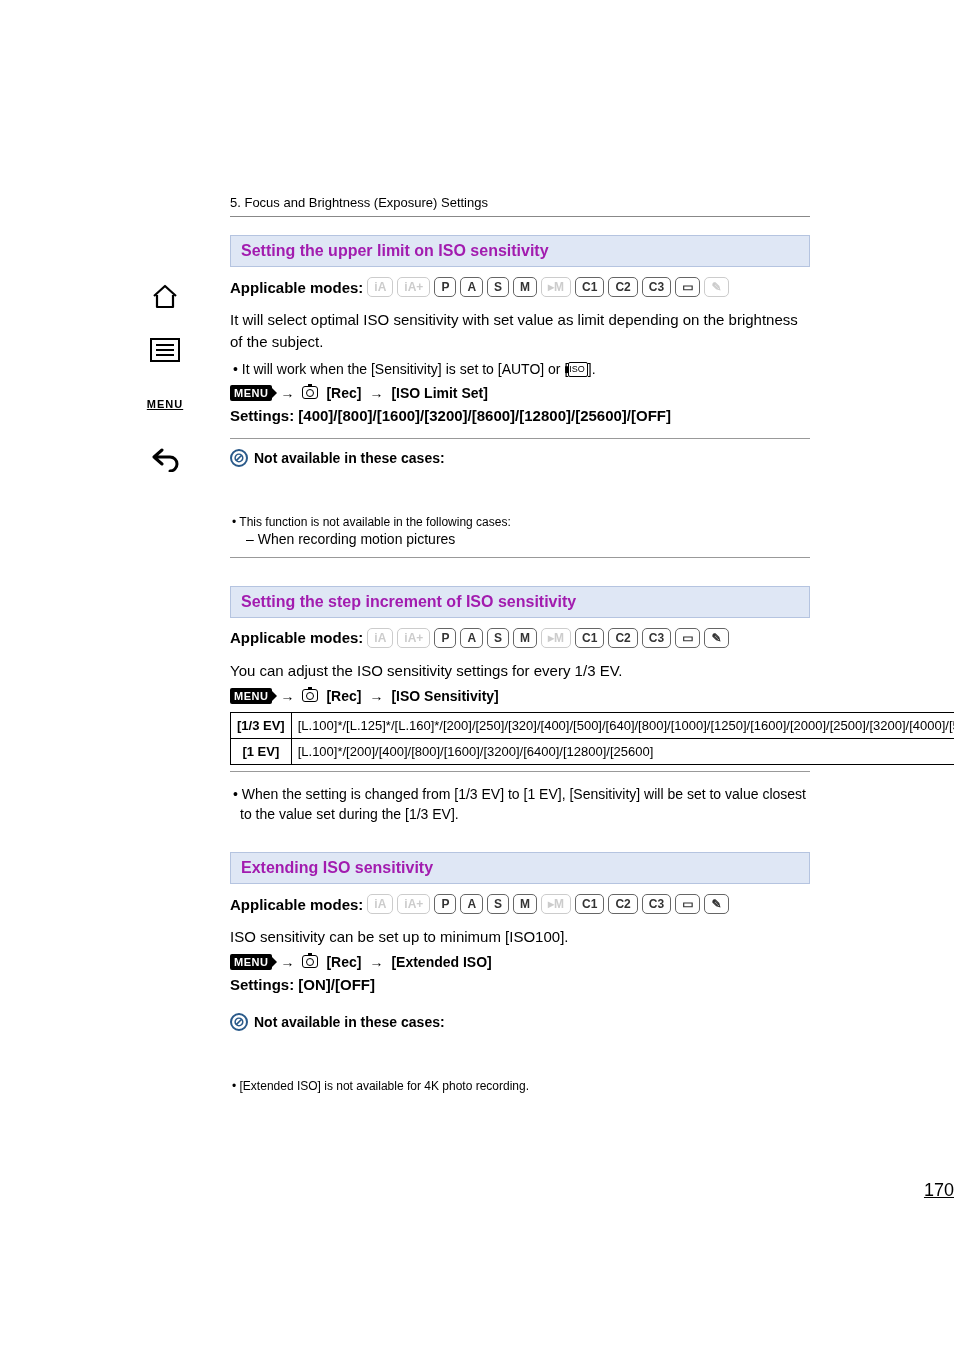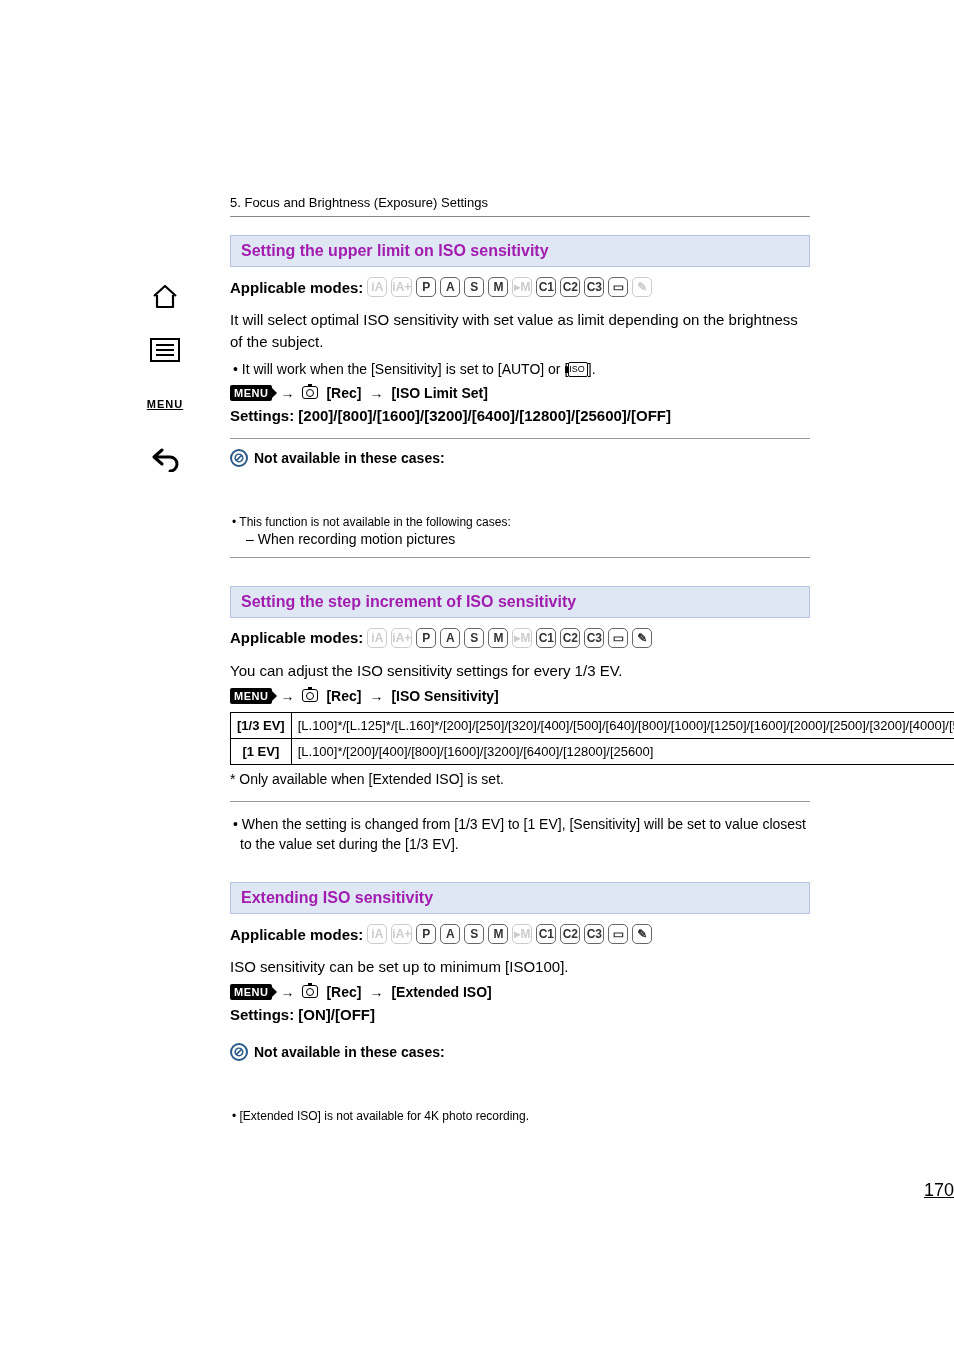--- a/index.html
+++ b/index.html
@@ -61,21 +61,21 @@
   .mode-badge {
     display: inline-flex;
     align-items: center;
     justify-content: center;
     border: 1.5px solid #666;
     border-radius: 5px;
     min-width: 20px;
     height: 20px;
     font-size: 12px;
     font-weight: bold;
-    padding: 0 0;
+    padding: 0 6px;
     color: #333;
     background:#fff;
   }
   .mode-badge.dim {
     border-color: #ccc;
     color: #ccc;
   }
   .body-text {
     font-size: 15px;
     line-height: 1.45;
@@ -244,21 +244,21 @@
 
   <div class="menu-path">
     <span class="menu-badge">MENU</span>
     <span class="arrow">→</span>
     <span class="cam-icon"></span>
     <span>[Rec]</span>
     <span class="arrow">→</span>
     <span>[ISO Limit Set]</span>
   </div>
 
-  <div class="settings-line">Settings: [200]/[800]/[1600]/[3200]/[6400]/[12800]/[25600]/[OFF]</div>
+  <div class="settings-line">Settings: [400]/[800]/[1600]/[3200]/[8600]/[12800]/[25600]/[OFF]</div>
 
   <div class="note-box">
     <div class="note-title">
       <span class="note-icon">⊘</span>
       <span>Not available in these cases:</span>
     </div>
     <div class="note-body">• This function is not available in the following cases:</div>
     <div class="sublist">– When recording motion pictures</div>
   </div>
 
@@ -297,21 +297,20 @@
       <td class="hd">[1/3 EV]</td>
       <td>[L.100]*/[L.125]*/[L.160]*/[200]/[250]/[320]/[400]/[500]/[640]/[800]/[1000]/[1250]/[1600]/[2000]/[2500]/[3200]/[4000]/[5000]/[6400]/[8000]/[10000]/[12800]/[16000]/[20000]/[25600]</td>
     </tr>
     <tr>
       <td class="hd">[1 EV]</td>
       <td>[L.100]*/[200]/[400]/[800]/[1600]/[3200]/[6400]/[12800]/[25600]</td>
     </tr>
   </tbody>
     </table>
 
-  <div class="footnote">*  Only available when [Extended ISO] is set.</div>
 
   <div class="bullet" style="border-top:1px solid #999;padding-top:12px;margin-bottom:28px;">• When the setting is changed from [1/3 EV] to [1 EV], [Sensitivity] will be set to value closest to the value set during the [1/3 EV].</div>
 
   <div class="section-header">Extending ISO sensitivity</div>
 
   <div class="modes-row">
     <span>Applicable modes:</span>
     <span class="mode-badge dim">iA</span>
     <span class="mode-badge dim">iA+</span>
     <span class="mode-badge">P</span>

